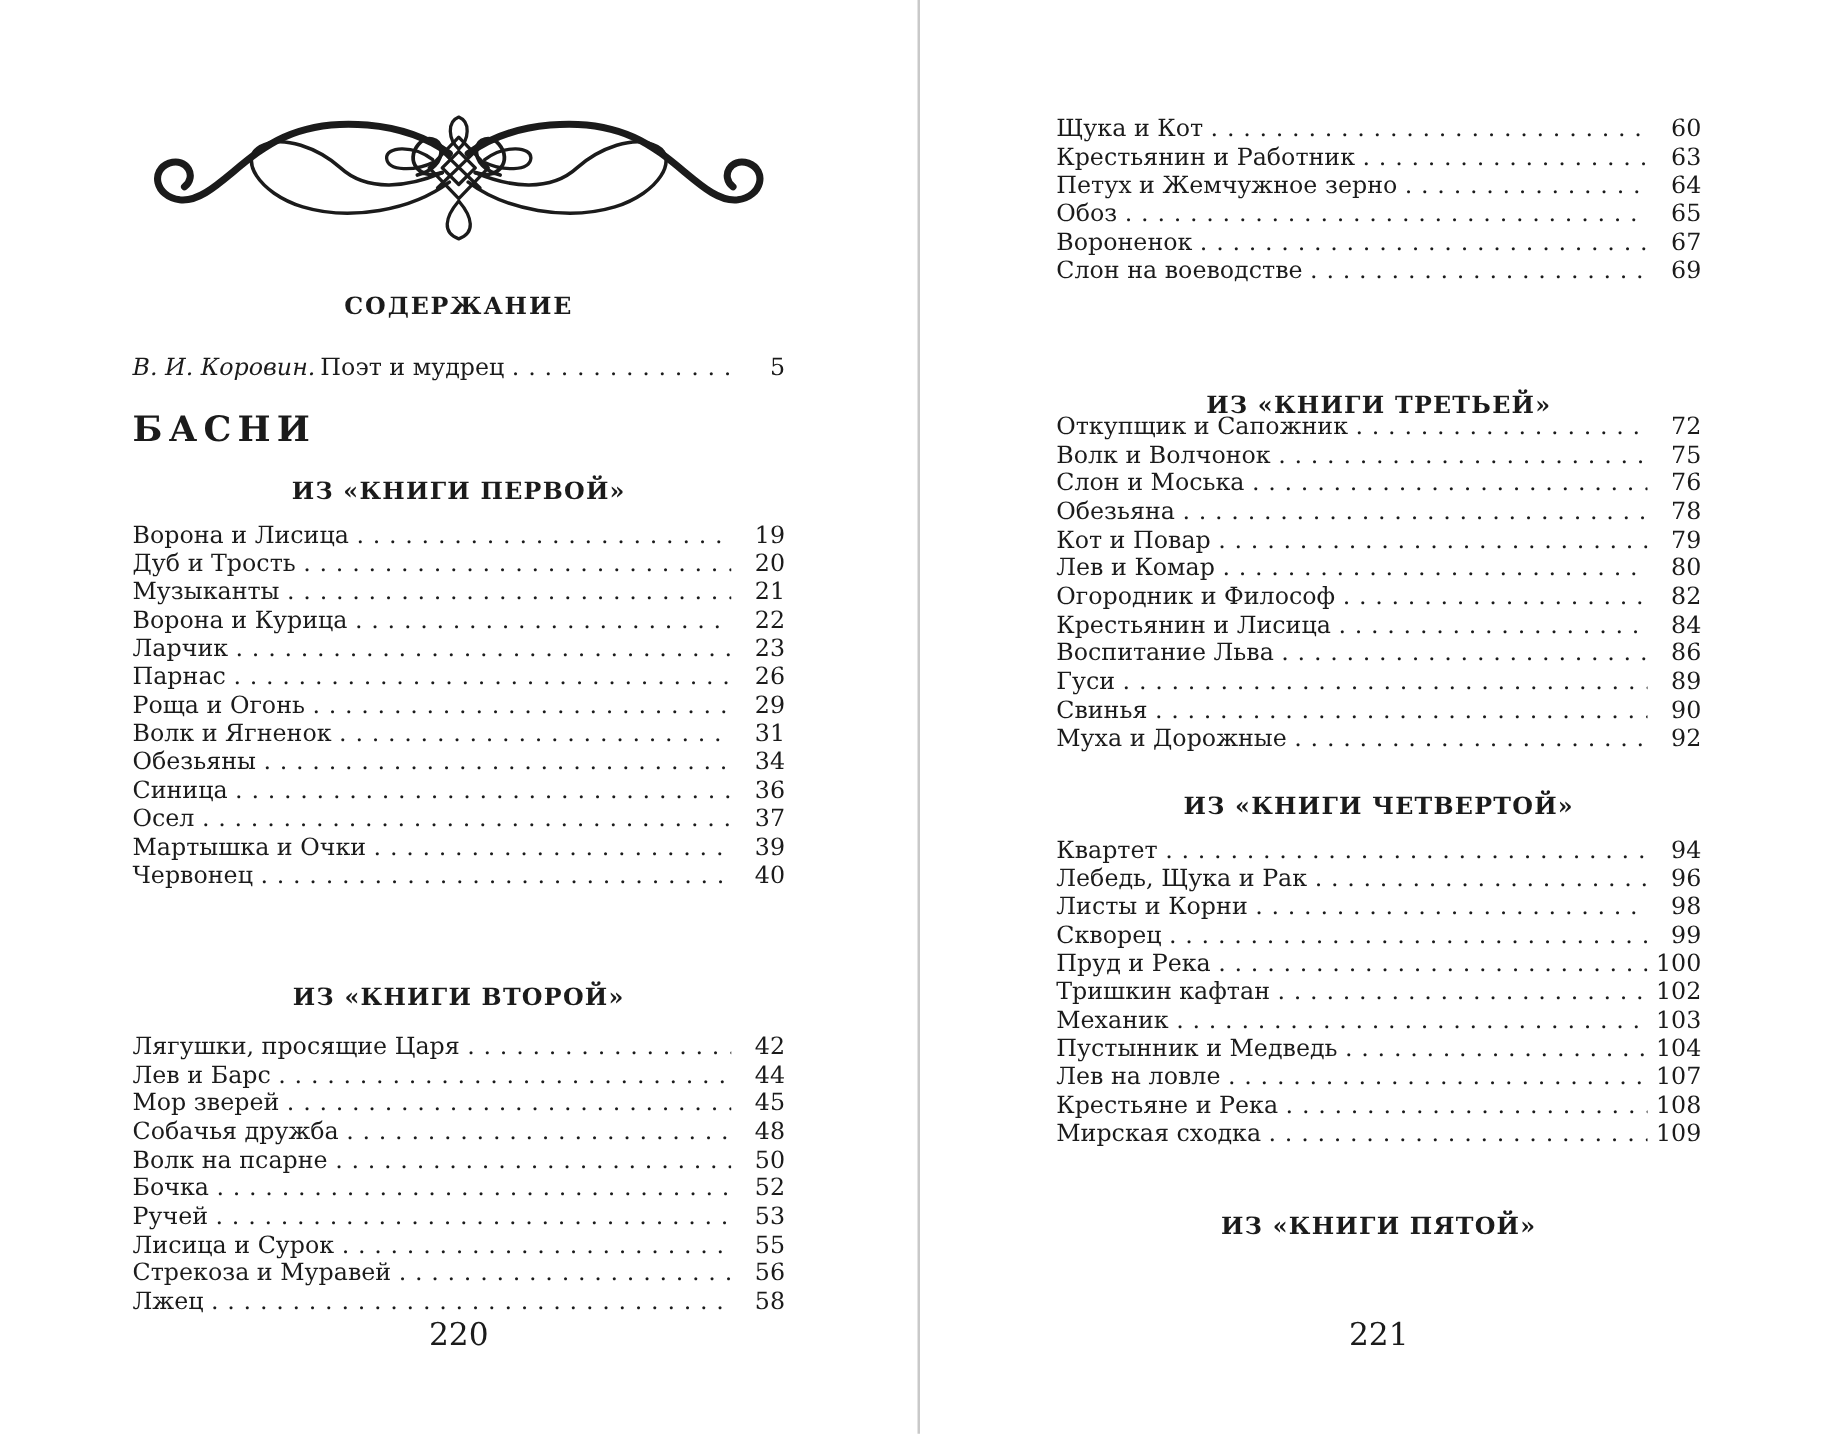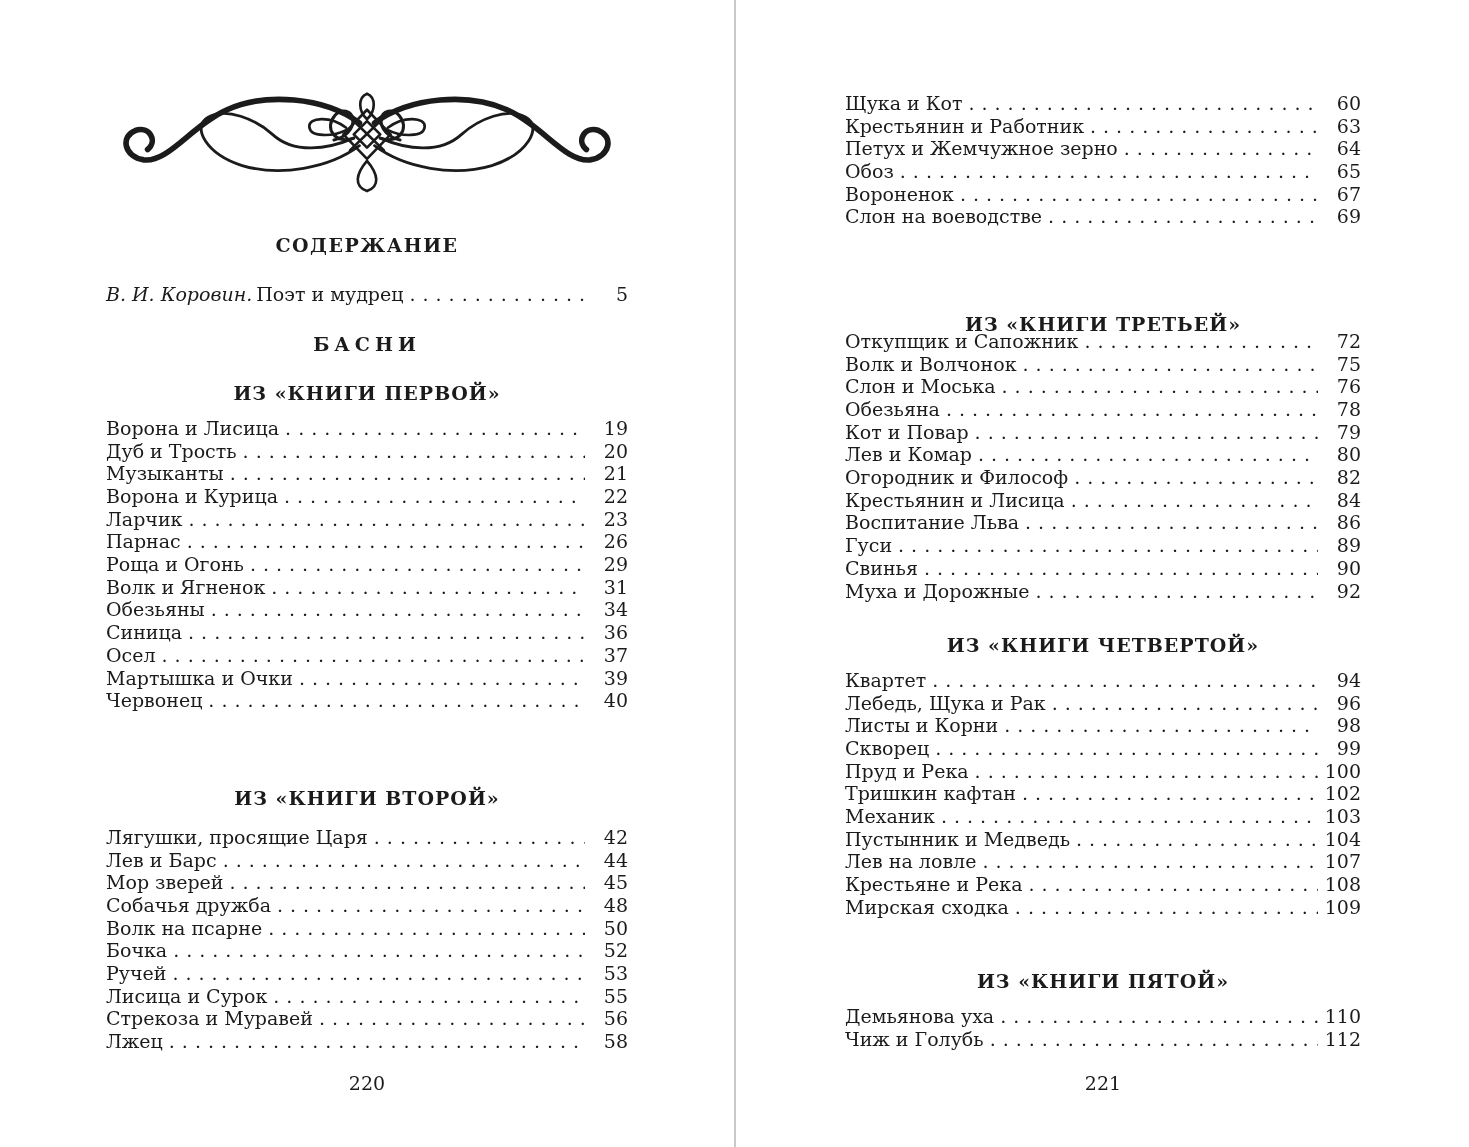--- a/index.html
+++ b/index.html
@@ -17,22 +17,22 @@
   .page-right{left:845px;width:516px;}
   .abs{position:absolute;left:0;right:0;}
 
   .ornament{display:block;margin:0 auto;}
 
   .toc-title{
     font-weight:bold;font-size:19px;line-height:24px;
     letter-spacing:1.5px;text-align:center;
   }
   .part-title{
-    font-weight:bold;font-size:19px;line-height:24px;
-    letter-spacing:5px;text-align:center;
+    font-weight:bold;font-size:28px;line-height:24px;
+    letter-spacing:5px;
   }
   .section-heading{
     font-weight:bold;font-size:19px;line-height:24px;
     letter-spacing:1px;text-align:center;white-space:nowrap;
   }
 
   .toc-list{display:block;}
   .toc-row{
     display:flex;align-items:flex-end;
     font-size:19px;height:22.7px;line-height:22.7px;
@@ -45,21 +45,21 @@
     margin-left:6px;min-width:0;
   }
   .dots::before{
     content:"...................................................................................................................";
     letter-spacing:7px;
   }
   .pagenum{
     flex:0 0 auto;text-align:right;min-width:40px;padding-left:3px;
   }
   .folio{
-    text-align:center;font-size:19px;line-height:24px;margin-top:15px;
+    text-align:center;font-size:25px;line-height:24px;
   }
 </style>
 </head>
 <body>
 
 <div class="gutter"></div>
 
 <div class="page page-left">
 
   <div class="abs" style="top:84px;height:112px;">
@@ -382,28 +382,15 @@
       </div>
       <div class="toc-row">
         <span class="t">Мирская сходка</span>
         <span class="dots"></span>
         <span class="pagenum">109</span>
       </div>
     </div>
 
   <div class="abs section-heading" style="top:969px;">ИЗ «КНИГИ ПЯТОЙ»</div>
 
-  <div class="abs toc-list" style="top:1005px;">
-
-  <div class="toc-row">
-        <span class="t">Демьянова уха</span>
-        <span class="dots"></span>
-        <span class="pagenum">110</span>
-      </div>
-      <div class="toc-row">
-        <span class="t">Чиж и Голубь</span>
-        <span class="dots"></span>
-        <span class="pagenum">112</span>
-      </div>
-    </div>
 
   <div class="abs folio" style="top:1056px;">221</div>
 </div>
 
 </body></html>

